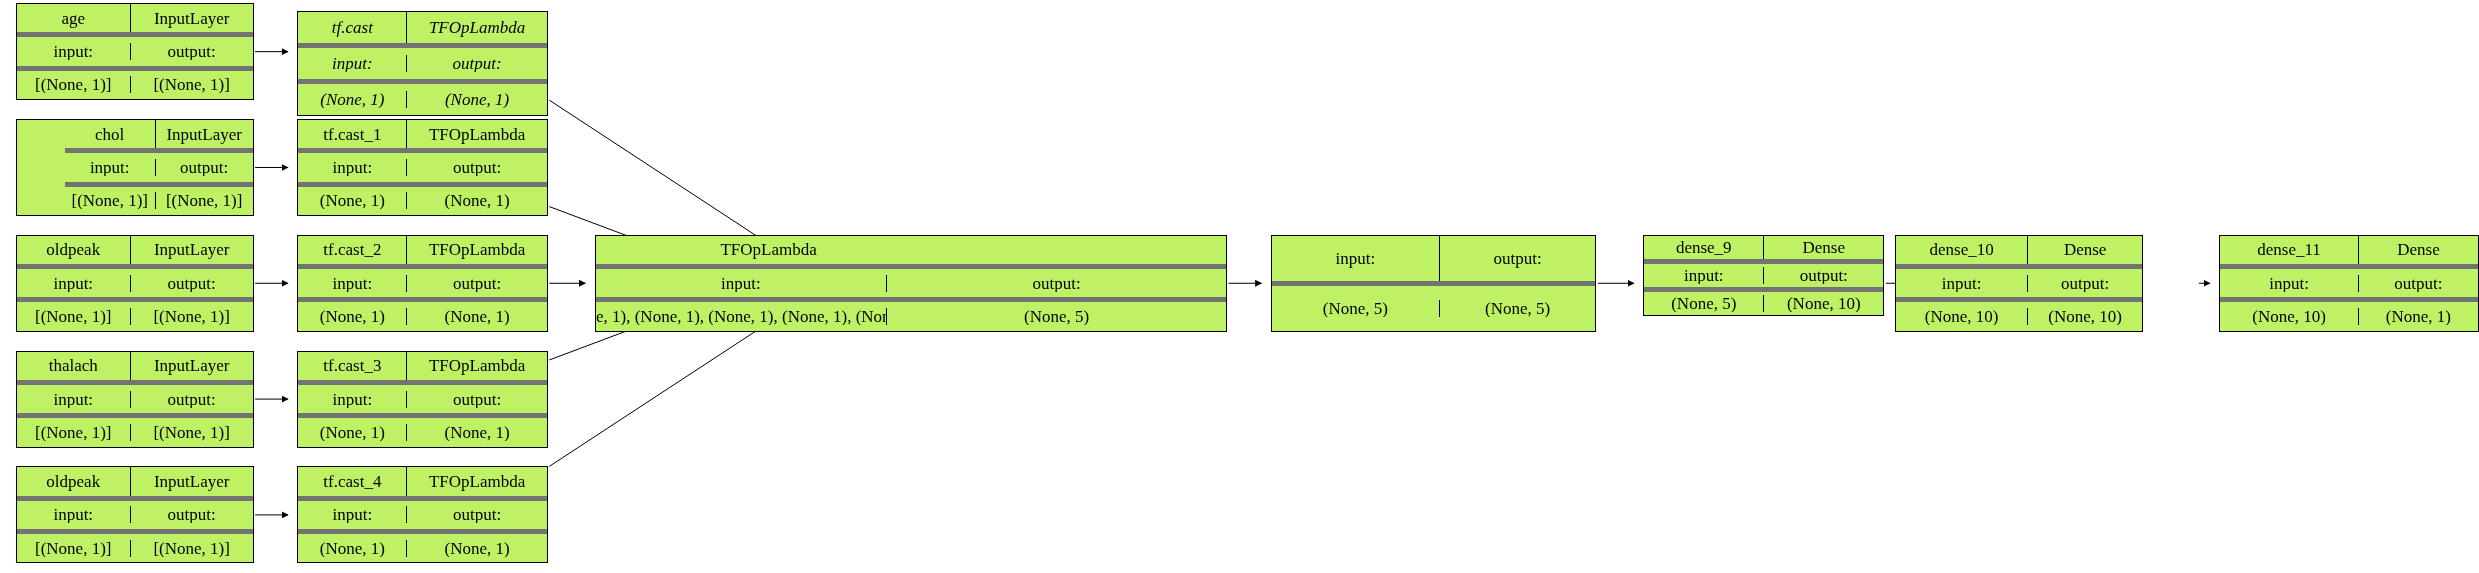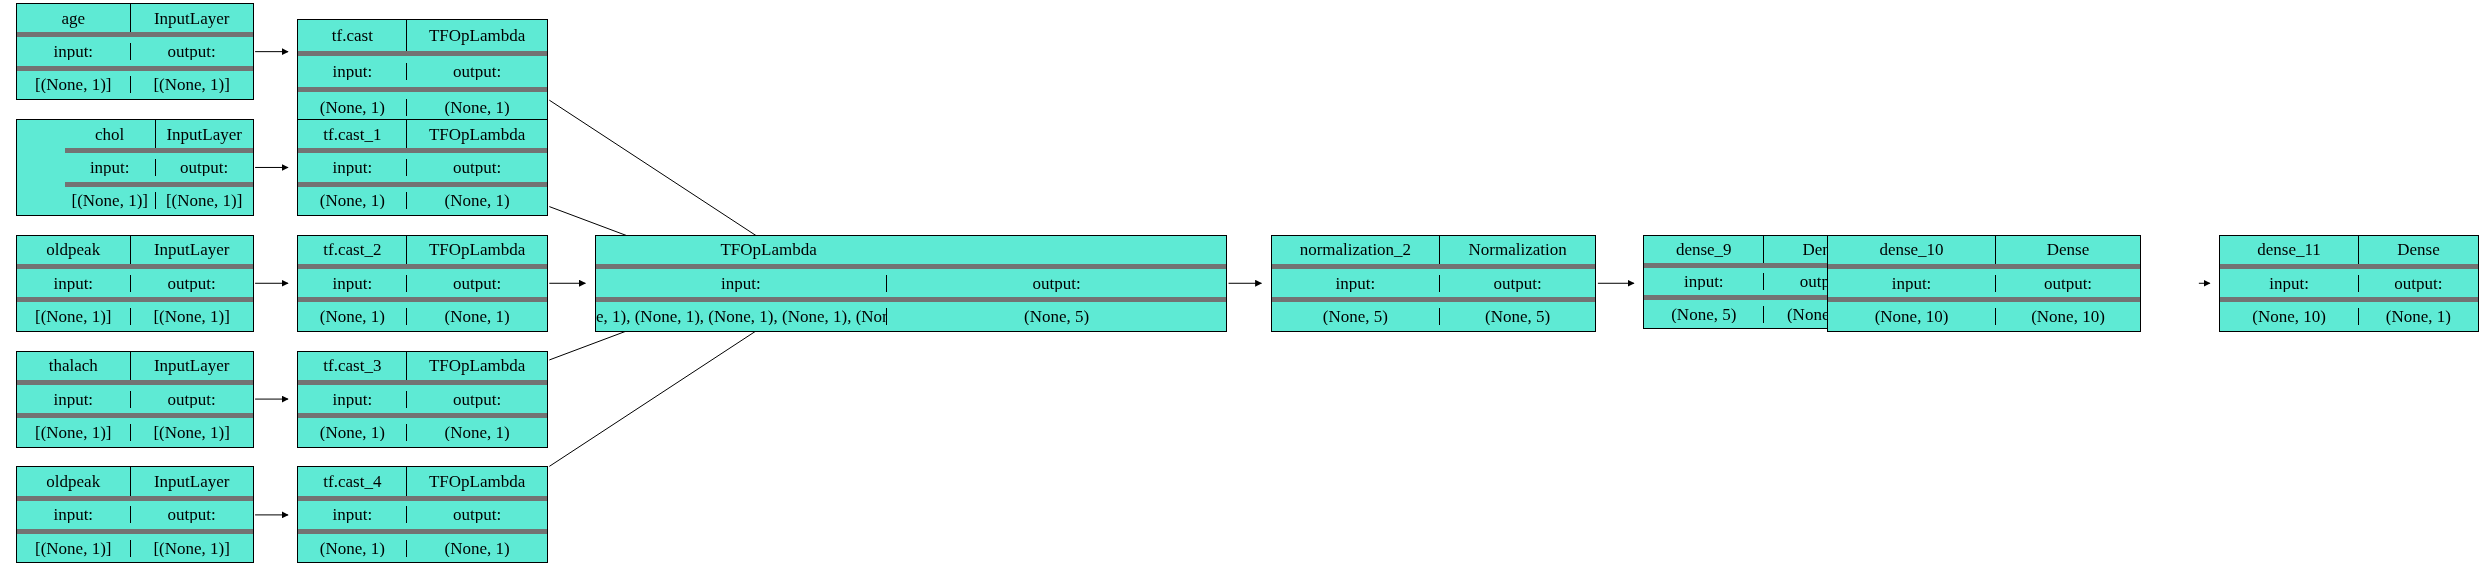--- a/index.html
+++ b/index.html
@@ -23,21 +23,21 @@
     left: 0;
     top: 0;
     width: 2479px;
     height: 573px;
     pointer-events: none;
   }
   .node {
     position: absolute;
     box-sizing: border-box;
     border: 1px solid #000000;
-    background: #5eead4;
+    background: #bef264;
     display: flex;
     flex-direction: column;
     font-size: 17px;
     line-height: 1;
   }
   .node .row {
     display: flex;
     flex-direction: row;
     flex: 1 1 0;
     min-height: 0;
@@ -94,21 +94,21 @@
         </div>
         <div class="row">
           <div class="cell" style="flex-grow: 0.48;">input:</div>
           <div class="cell" style="flex-grow: 0.52;">output:</div>
         </div>
         <div class="row">
           <div class="cell" style="flex-grow: 0.48;">[(None, 1)]</div>
           <div class="cell" style="flex-grow: 0.52;">[(None, 1)]</div>
         </div>
       </div>
-      <div class="node" style="left: 297.355px; top: 19px; width: 250.404px; height: 105px;">
+      <div class="node" style="left: 297.355px; top: 11px; width: 250.404px; height: 105px; font-style: italic;">
         <div class="row">
           <div class="cell" style="flex-grow: 0.43;">tf.cast</div>
           <div class="cell" style="flex-grow: 0.57;">TFOpLambda</div>
         </div>
         <div class="row">
           <div class="cell" style="flex-grow: 0.43;">input:</div>
           <div class="cell" style="flex-grow: 0.57;">output:</div>
         </div>
         <div class="row">
           <div class="cell" style="flex-grow: 0.43;">(None, 1)</div>
@@ -235,47 +235,43 @@
           <div class="cell" style="flex-grow: 0.46;">input:</div>
           <div class="cell" style="flex-grow: 0.54;">output:</div>
         </div>
         <div class="row">
           <div class="cell" style="flex-grow: 0.46;">[(None, 1), (None, 1), (None, 1), (None, 1), (None, 1)]</div>
           <div class="cell" style="flex-grow: 0.54;">(None, 5)</div>
         </div>
       </div>
       <div class="node" style="left: 1270.8px; top: 234.754px; width: 325.525px; height: 97.0316px;">
         <div class="row">
-          <div class="cell" style="flex-grow: 0.52;">normalization_2</div>
-          <div class="cell" style="flex-grow: 0.48;">Normalization</div>
-        </div>
-        <div class="row">
           <div class="cell" style="flex-grow: 0.52;">input:</div>
           <div class="cell" style="flex-grow: 0.48;">output:</div>
         </div>
         <div class="row">
           <div class="cell" style="flex-grow: 0.52;">(None, 5)</div>
           <div class="cell" style="flex-grow: 0.48;">(None, 5)</div>
         </div>
       </div>
-      <div class="node" style="left: 1643.28px; top: 234.754px; width: 241.014px; height: 94px;">
+      <div class="node" style="left: 1643.28px; top: 234.754px; width: 241.014px; height: 81px;">
         <div class="row">
           <div class="cell" style="flex-grow: 0.5;">dense_9</div>
           <div class="cell" style="flex-grow: 0.5;">Dense</div>
         </div>
         <div class="row">
           <div class="cell" style="flex-grow: 0.5;">input:</div>
           <div class="cell" style="flex-grow: 0.5;">output:</div>
         </div>
         <div class="row">
           <div class="cell" style="flex-grow: 0.5;">(None, 5)</div>
           <div class="cell" style="flex-grow: 0.5;">(None, 10)</div>
         </div>
       </div>
-      <div class="node" style="left: 1827px; top: 234.754px; width: 314px; height: 97.0316px;">
+      <div class="node" style="left: 1895px; top: 234.754px; width: 248px; height: 97.0316px;">
         <div class="row">
           <div class="cell" style="flex-grow: 0.54;">dense_10</div>
           <div class="cell" style="flex-grow: 0.46;">Dense</div>
         </div>
         <div class="row">
           <div class="cell" style="flex-grow: 0.54;">input:</div>
           <div class="cell" style="flex-grow: 0.46;">output:</div>
         </div>
         <div class="row">
           <div class="cell" style="flex-grow: 0.54;">(None, 10)</div>

